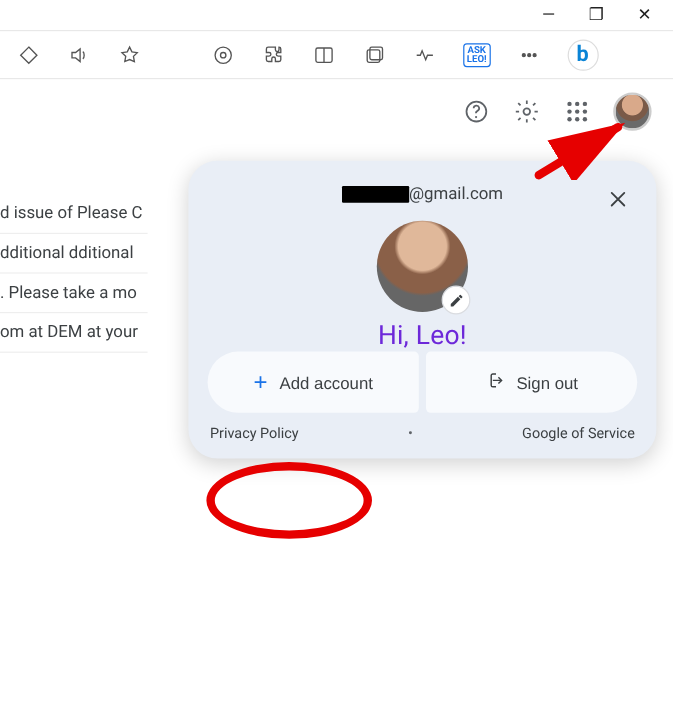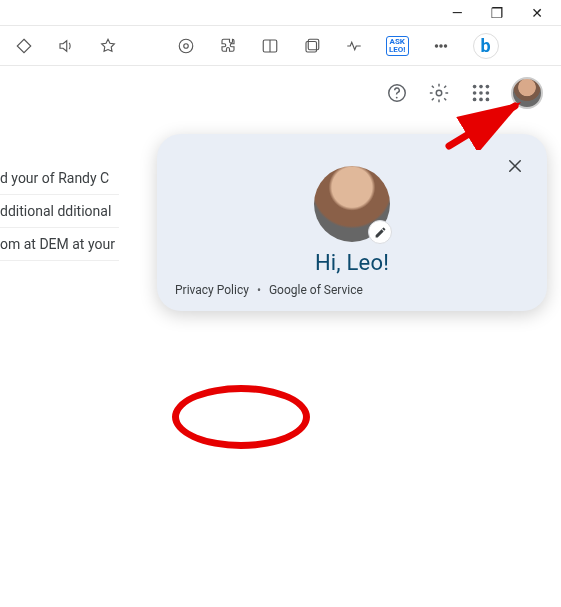--- a/index.html
+++ b/index.html
@@ -114,41 +114,41 @@
     width:76px;height:76px;border-radius:50%;
     background: radial-gradient(circle at 50% 28%, #e0b89a 0 30%, #8a6048 35% 58%, #666 62% 100%);
   }
   .edit-badge {
     position:absolute;right:-2px;bottom:-2px;
     width:24px;height:24px;border-radius:50%;
     background:#fff;border:1px solid #dadce0;
     display:flex;align-items:center;justify-content:center;
   }
   .edit-badge svg{width:13px;height:13px;fill:#3c4043;}
-  .acct-hi { text-align:center;font-size:22px;color:#0c4a6e;font-weight:400;letter-spacing:.2px;margin-top:4px; }
+  .acct-hi { text-align:center;font-size:22px;color:#6d28d9;font-weight:400;letter-spacing:.2px;margin-top:4px; }
   .manage-btn {
     display:block;margin:14px auto 18px;
     border:1px solid #747775;border-radius:20px;
     padding:9px 20px;font-size:14px;color:#1a73e8;
     background:transparent;cursor:pointer;
   }
   .acct-buttons { display:flex;gap:6px;margin:0 -2px 10px; }
   .acct-btn {
     flex:1;background:#f8fafd;border:none;
     padding:16px 10px;font-size:14px;color:#3c4043;
     display:flex;align-items:center;justify-content:center;gap:10px;
     cursor:pointer;
   }
   .acct-btn.left { border-radius:26px 4px 4px 26px; }
   .acct-btn.right { border-radius:4px 26px 26px 4px; }
   .plus { color:#1a73e8;font-size:20px;font-weight:400;line-height:0; }
   .signout-ico svg{width:16px;height:16px;stroke:#3c4043;fill:none;stroke-width:1.8;}
   .acct-footer {
     text-align:center;font-size:12px;color:#3c4043;margin-top:8px;
-    display:flex;justify-content:flex-start;gap:8px;align-items:center;
+    display:flex;justify-content:space-between;gap:8px;align-items:center;
   }
   .acct-footer a{color:#3c4043;text-decoration:none;}
   .dot{color:#5f6368;}
 
   
   .red-arrow {
     position:absolute; left:445px; top:100px;
     width:78px;height:50px; pointer-events:none;
   }
   .red-circle {
@@ -258,40 +258,58 @@
         <circle cx="19" cy="12" r="2"></circle>
         <circle cx="5" cy="19" r="2"></circle>
         <circle cx="12" cy="19" r="2"></circle>
         <circle cx="19" cy="19" r="2"></circle>
       </svg>
     </div>
   <div class="avatar-small"></div>
 </div>
 
 <div class="bg-text">
-  <div>d your of Randy C</div>
+  <div>d issue of Please C</div>
   <div>dditional dditional</div>
+  <div>. Please take a mo</div>
   <div>om at DEM at your</div>
 </div>
 
 <div class="acct-card">
   <div class="acct-close">
     <svg viewBox="0 0 24 24" width="18" height="18">
         <path d="M5 5l14 14M19 5L5 19" stroke="#3c4043" stroke-width="2" fill="none" stroke-linecap="round"></path>
       </svg>
   </div>
+  <div class="acct-email">
+    <span class="redact"></span><span>@gmail.com</span>
+  </div>
   <div class="acct-avatar-wrap">
     <div class="acct-avatar"></div>
     <div class="edit-badge">
       <svg viewBox="0 0 24 24">
           <path d="M3 17.25V21h3.75L17.8 9.94l-3.75-3.75L3 17.25zM20.7 7.04a1 1 0 0 0 0-1.41l-2.34-2.34a1 1 0 0 0-1.41 0l-1.83 1.83 3.75 3.75 1.83-1.83z"></path>
         </svg>
     </div>
   </div>
   <div class="acct-hi">Hi, Leo!</div>
+  <div class="acct-buttons">
+    <button class="acct-btn left">
+      <span class="plus">+</span>
+      <span>Add account</span>
+    </button>
+    <button class="acct-btn right">
+      <span class="signout-ico"><svg viewBox="0 0 24 24">
+            <path d="M14 4h-4a2 2 0 0 0-2 2v12a2 2 0 0 0 2 2h4"></path>
+            <path d="M10 12h10"></path>
+            <path d="M17 8l4 4-4 4"></path>
+          </svg></span>
+      <span>Sign out</span>
+    </button>
+  </div>
   <div class="acct-footer">
     <a href="#">Privacy Policy</a>
     <span class="dot">•</span>
     <a href="#">Google of Service</a>
   </div>
 </div>
 
 <svg class="red-arrow" viewBox="0 0 78 50">
   <defs>
       <marker id="ah" markerWidth="10" markerHeight="10" refX="8" refY="3" orient="auto">

